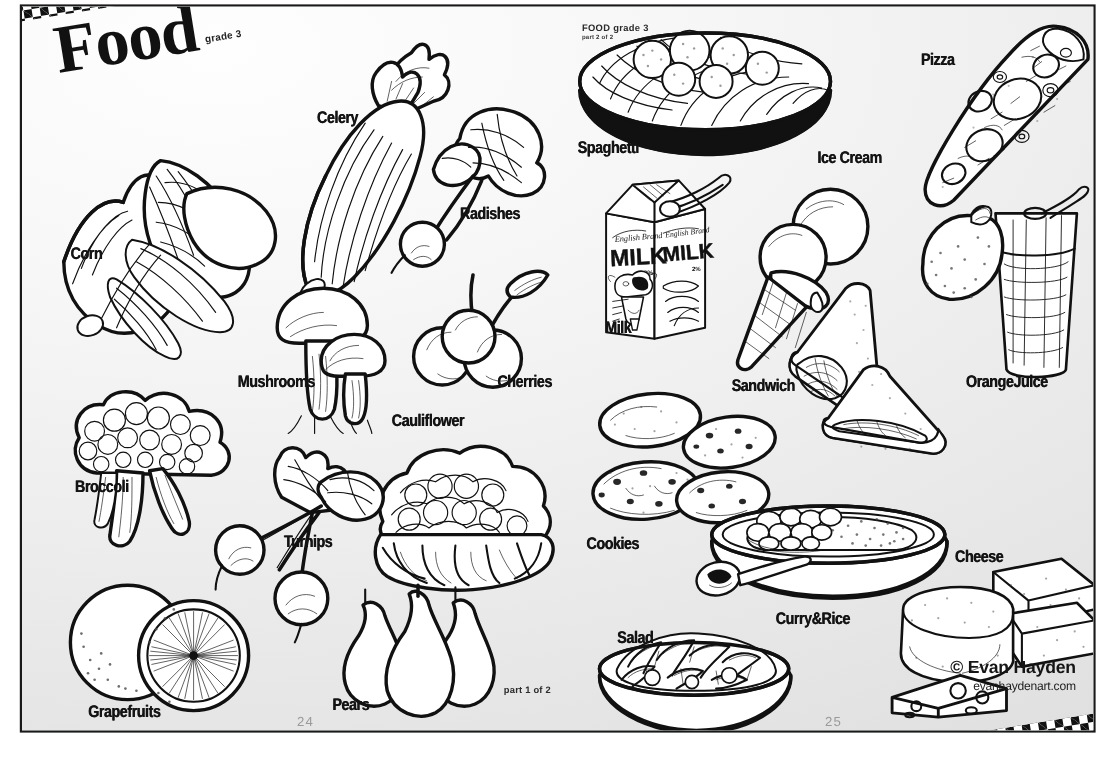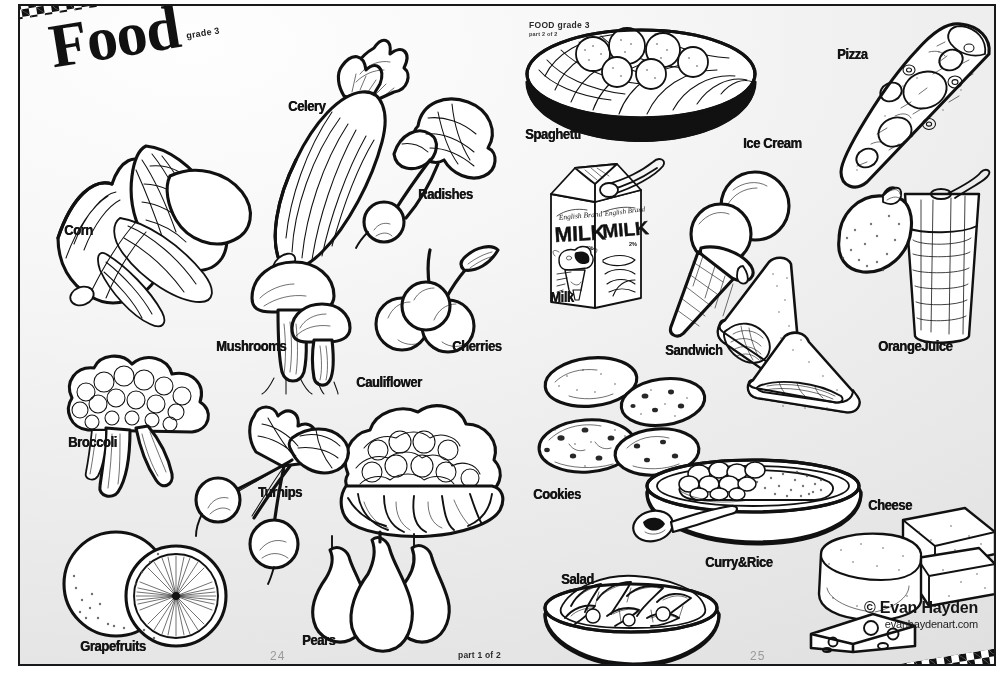--- a/index.html
+++ b/index.html
@@ -125,21 +125,21 @@
     position: absolute;
     font-family: "Liberation Sans", sans-serif;
     font-size: 12px;
     color: #9a9a9a;
     letter-spacing: 1px;
   }
   #folio-left  { left: 250px; top: 643px; }
   #folio-right { left: 730px; top: 643px; }
   #part-note {
     position: absolute;
-    left: 438px; top: 644px;
+    left: 438px; top: 616px;
     font-family: "Liberation Sans", sans-serif;
     font-size: 8.5px; font-weight: 700;
     color: #2d2d2d; letter-spacing: 0.2px;
   }
   #credit {
     position: absolute;
     right: 16px; bottom: 34px;
     text-align: right;
     z-index: 30;
   }

